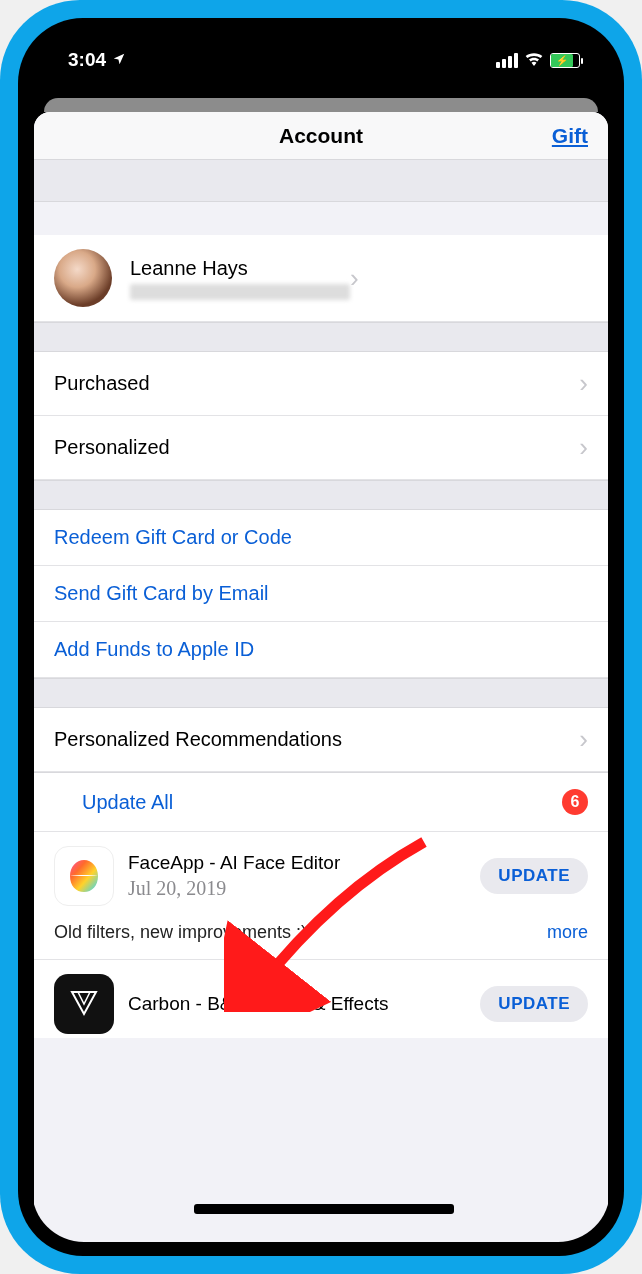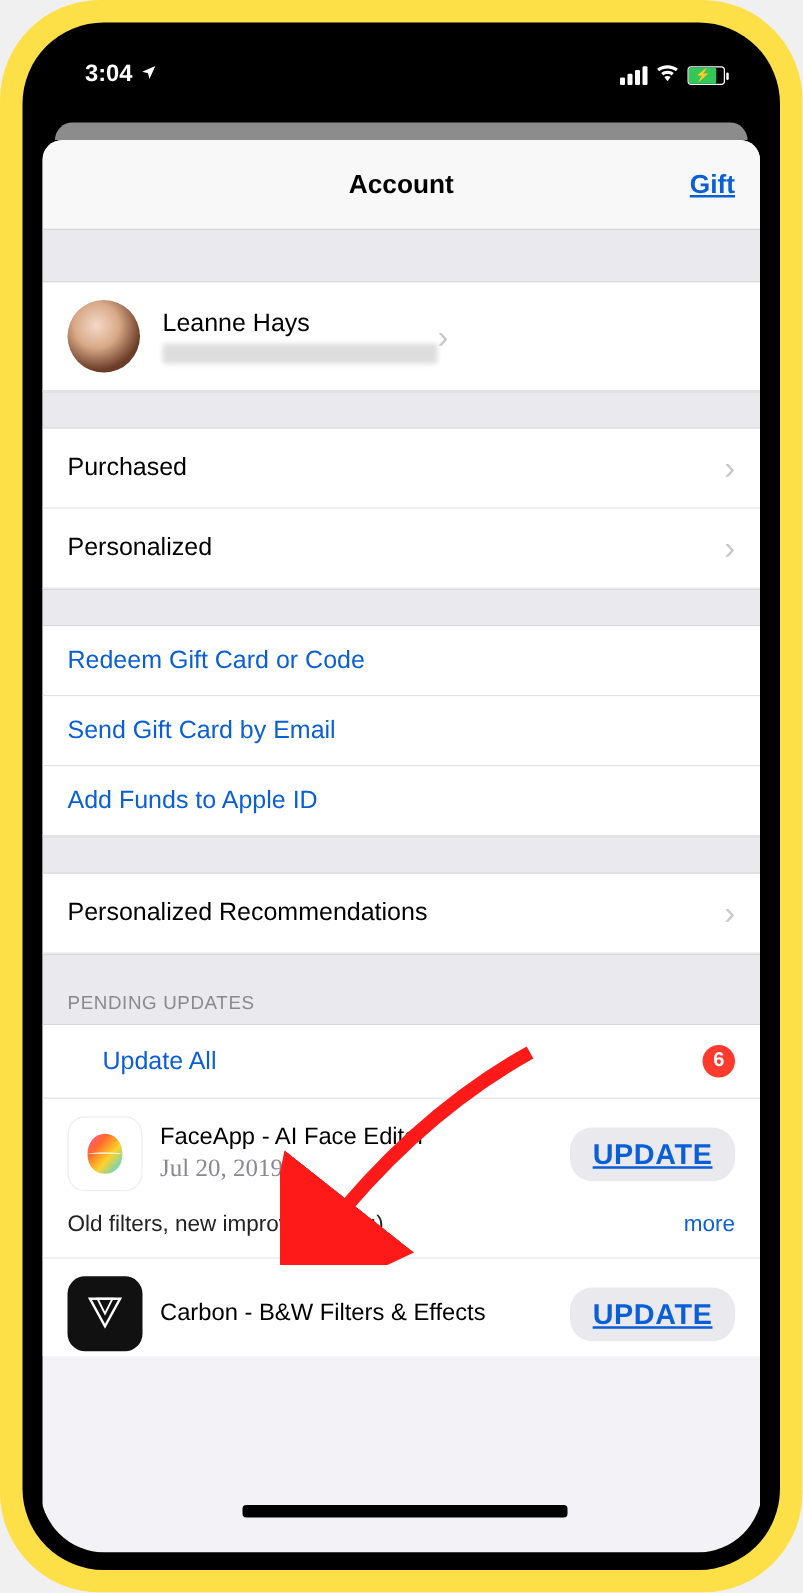--- a/index.html
+++ b/index.html
@@ -6,21 +6,21 @@
   body {
     font-family: -apple-system, "Helvetica Neue", Helvetica, Arial, sans-serif;
     background: #f0f0f0;
     display: flex;
     justify-content: center;
     padding: 0;
   }
   .device {
     width: 642px;
     height: 1274px;
-    background: #fde047;
+    background: #0ea5e9;
     border-radius: 80px;
     padding: 18px;
     position: relative;
   }
   .bezel {
     width: 100%;
     height: 100%;
     background: #000;
     border-radius: 65px;
     padding: 14px;
@@ -88,21 +88,21 @@
   .sheet {
     background: #f2f2f7;
     border-top-left-radius: 16px;
     border-top-right-radius: 16px;
     margin: 0 2px;
     height: calc(100% - 80px);
     overflow: hidden;
     position: relative;
   }
   .nav-bar {
-    height: 72px;
+    height: 48px;
     background: #f8f8f9;
     border-bottom: 1px solid #d8d8dc;
     display: flex;
     align-items: center;
     justify-content: center;
     position: relative;
   }
   .nav-title { font-size: 21px; font-weight: 600; color: #000; }
   .nav-done {
     position: absolute; right: 20px; color: #0a5fd6; font-size: 21px;
@@ -120,21 +120,21 @@
   }
   .row {
     background: #fff;
     padding: 16px 20px;
     display: flex;
     align-items: center;
     border-bottom: 1px solid #e3e3e6;
     position: relative;
     cursor: pointer;
   }
-  .row.profile { padding: 14px 20px; }
+  .row.profile { padding: 14px 20px; margin-top: 33px; }
   .row-text { font-size: 20px; color: #000; flex: 1; }
   .row-link { font-size: 20px; color: #0a5fd6; flex: 1; }
   .chevron {
     color: #c7c7cc; font-size: 26px; font-weight: 300;
   }
   .avatar {
     width: 58px; height: 58px; border-radius: 50%;
     background: radial-gradient(circle at 40% 35%, #f4d9c8 0%, #d9a988 35%, #6b3d28 70%);
     margin-right: 18px; flex-shrink: 0;
   }
@@ -165,22 +165,22 @@
   }
   .faceapp-icon {
     border: 1px solid #eee;
   }
   .carbon-icon { background: #111; }
   .app-meta { flex: 1; display: flex; flex-direction: column; gap: 2px; }
   .app-name { font-size: 19px; color: #000; line-height: 1.2; }
   .app-date { font-size: 20px; color: #8a8a8e; font-family: Liberation Serif, serif; }
   .update-btn {
     background: #e9e9ee; color: #0a5fd6; border: none;
-    font-size: 23px; font-weight: 700; padding: 8px 18px;
-    border-radius: 18px; cursor: pointer; letter-spacing: 0.5px; text-decoration: underline;
+    font-size: 17px; font-weight: 700; padding: 8px 18px;
+    border-radius: 18px; cursor: pointer; letter-spacing: 0.5px;
   }
   .app-desc {
     display: flex; justify-content: space-between; align-items: center;
     padding: 16px 0 16px 0; font-size: 18px; color: #222;
   }
   .more-link { color: #0a5fd6; font-size: 18px; cursor: pointer; }
   
   .arrow-svg {
     position: absolute;
     pointer-events: none;
@@ -272,21 +272,20 @@
           <span class="row-link">Add Funds to Apple ID</span>
         </div>
 
         <div class="section-gap-sm"></div>
 
         <div class="row">
           <span class="row-text">Personalized Recommendations</span>
           <span class="chevron">›</span>
         </div>
 
-        <div class="section-header">PENDING UPDATES</div>
 
         <div class="row update-all-row" style="border-top:1px solid #d8d8dc;">
           <span class="row-link" style="flex:0 0 auto;margin-left:28px;">Update All</span>
           <span class="badge">6</span>
         </div>
 
         <div class="app-row">
           <div class="app-head">
             <div class="app-icon faceapp-icon">
               <svg width="44" height="44" viewBox="0 0 44 44">

